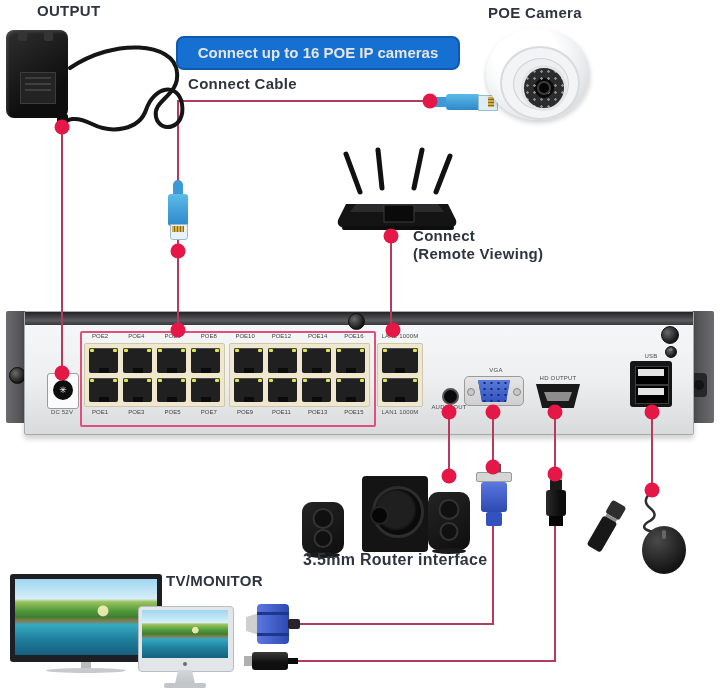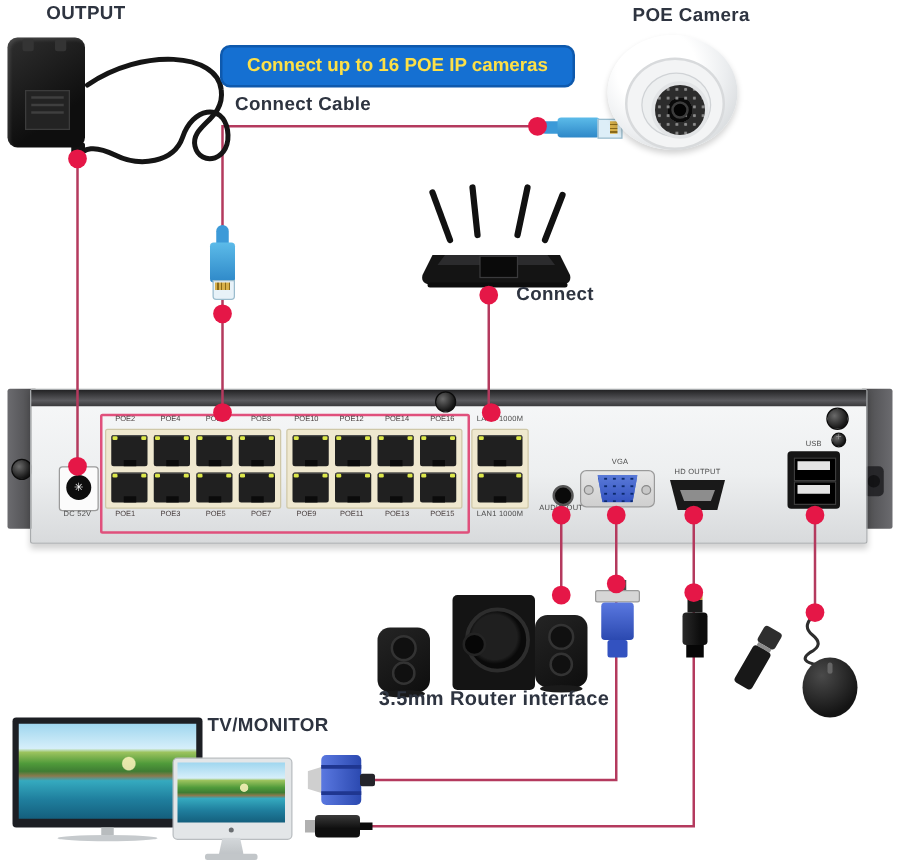--- a/index.html
+++ b/index.html
@@ -1,20 +1,20 @@
 <!DOCTYPE html>
 <html style="--dot: #e51747; --line: #b43a5e; --banner-bg: #1570d2; --poe-outline: #e0507c;"><head>
 <meta charset="utf-8">
 <style>
   html,body{margin:0;padding:0;background:#fff;font-family:"Liberation Sans",sans-serif;}
   #canvas{position:relative;width:720px;height:691px;background:#fff;overflow:hidden;}
   
   .biglabel{position:absolute;font-size:15px;font-weight:600;color:#2e3440;letter-spacing:.3px;z-index:7;}
   .banner{position:absolute;left:176px;top:36px;width:280px;height:30px;line-height:30px;text-align:center;
-    background:var(--banner-bg,#1570d2);border:2px solid #0e59ad;border-radius:8px;color:#fde047;
+    background:var(--banner-bg,#1570d2);border:2px solid #0e59ad;border-radius:8px;color:#e5e5e5;
     font-size:15px;font-weight:700;z-index:7;}
   
   svg.layer{position:absolute;left:0;top:0;pointer-events:none;}
   .cline{fill:none;stroke:var(--line,#b43a5e);stroke-width:2px;}
   .cdot{fill:var(--dot,#e51747);}
   
   .pwr{position:absolute;left:4px;top:22px;width:212px;height:112px;z-index:3;}
   .pwr-body{position:absolute;left:2px;top:8px;width:62px;height:88px;border-radius:8px;
     background:linear-gradient(145deg,#2f2f2f,#0e0e0e 70%);box-shadow:inset 2px 2px 3px rgba(255,255,255,.12);}
   .pwr-pin{position:absolute;top:1px;width:9px;height:10px;background:#343434;border-radius:2px;}
@@ -202,21 +202,21 @@
     <div class="tip"></div>
     <div class="gold"></div>
   </div>
   <div class="eth-h">
     <div class="boot"></div>
     <div class="body"></div>
     <div class="tip"></div>
     <div class="gold"></div>
   </div>
 
-  <div class="biglabel" style="left:506px;top:4px">POE Camera</div>
+  <div class="biglabel" style="left:488px;top:4px">POE Camera</div>
   <div class="cam">
     <div class="cam-dome"></div>
     <div class="cam-brand">Westshine</div>
     <div class="cam-ring"></div>
     <div class="cam-face"></div>
     <div class="cam-lens"></div>
   </div>
 
   <div class="router">
     <svg width="130" height="90">
@@ -224,20 +224,21 @@
       <path d="M50 42 L46 4" stroke="#111" stroke-width="5" stroke-linecap="round"></path>
       <path d="M82 42 L90 4" stroke="#111" stroke-width="5" stroke-linecap="round"></path>
       <path d="M104 46 L118 10" stroke="#111" stroke-width="5" stroke-linecap="round"></path>
       <path d="M14 58 L116 58 L124 74 Q126 82 114 82 L16 82 Q4 82 6 74 Z" fill="#141414"></path>
       <path d="M24 58 L106 58 L112 66 L18 66 Z" fill="#2b2b2d"></path>
       <rect x="52" y="59" width="30" height="17" fill="#0a0a0a" stroke="#3a3a3c"></rect>
       <rect x="10" y="80" width="112" height="4" rx="2" fill="#0d0d0d"></rect>
     </svg>
   </div>
   <div class="biglabel" style="left:413px;top:227px">Connect</div>
+  <div class="biglabel" style="left:413px;top:245px">(Remote Viewing)</div>
 
   <div class="nvr">
     <div class="ear l"></div>
     <div class="ear r"></div>
     <div class="screw" style="left:9px;top:62px;width:15px;height:15px"></div>
     <div class="knob"></div>
     <div class="panel">
       <div class="topstrip"></div>
     </div>
     <div class="screw" style="left:348px;top:8px;width:15px;height:15px"></div>

